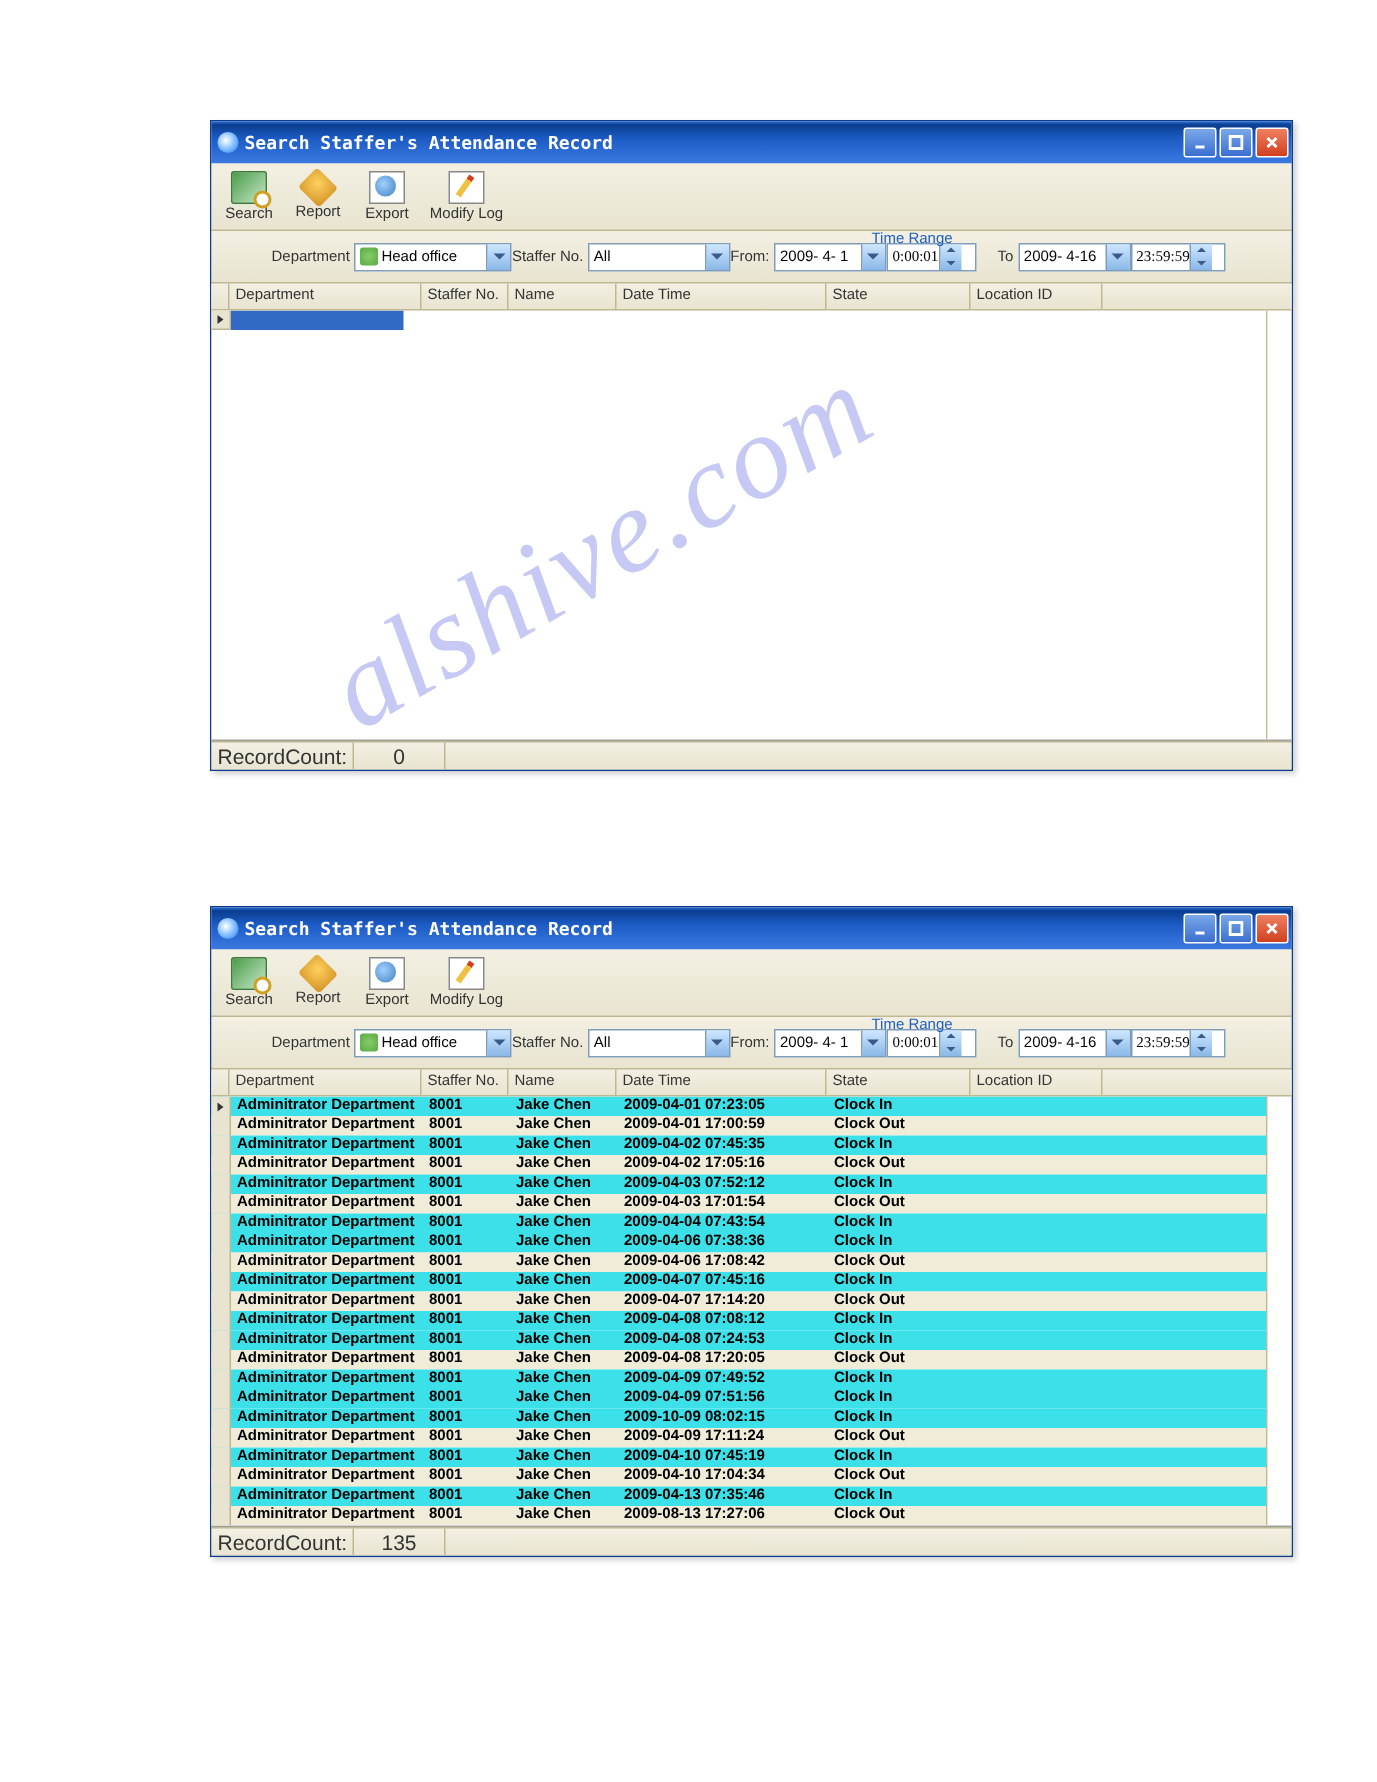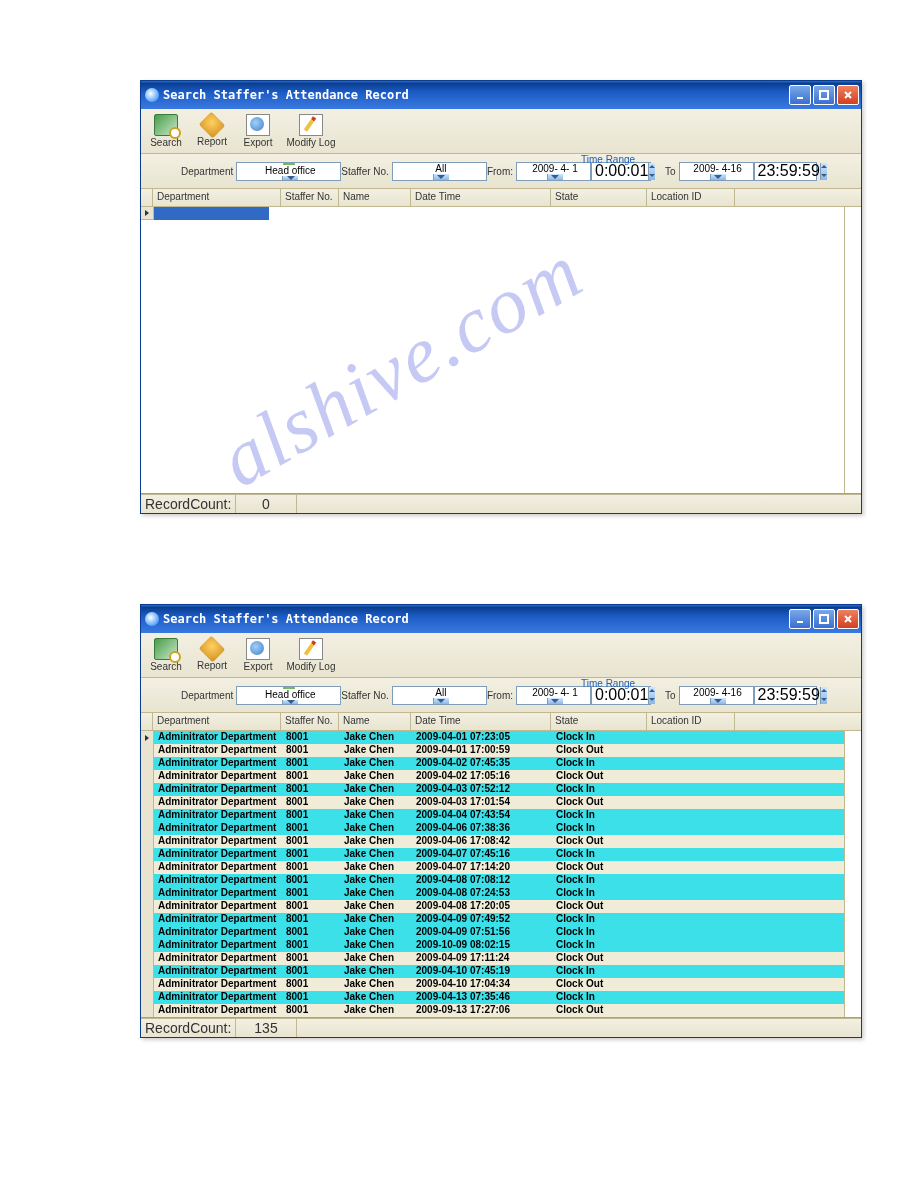--- a/index.html
+++ b/index.html
@@ -112,21 +112,20 @@
 }
 .filterbar .lbl { font-size: 10px; color: #333; margin-right: 3px; }
 .combo {
   display: inline-flex;
   align-items: center;
   border: 1px solid #7f9db9;
   background: #fff;
   height: 17px;
   padding: 0 0 0 3px;
   font-size: 10px;
-  flex-direction: column;
 }
 .combo .cicon { width: 12px; height: 12px; margin-right: 2px; background: radial-gradient(#8c6, #5a4); border-radius: 2px; }
 .combo .ctext { flex: 1; }
 .combo .cdrop {
   width: 15px;
   height: 17px;
   background: linear-gradient(to bottom, #cde6ff, #8ab8e8);
   border-left: 1px solid #7f9db9;
   display: flex;
   align-items: center;
@@ -138,22 +137,23 @@
   border-right: 4px solid transparent;
   border-top: 4px solid #3a5a8a;
 }
 .spinner {
   display: inline-flex;
   align-items: center;
   border: 1px solid #7f9db9;
   background: #fff;
   height: 17px;
   padding: 0 0 0 3px;
-  font-size: 16px;
+  font-size: 10px;
   margin-right: 14px;
+  font-family: Liberation Serif, serif;
 }
 .spinner .cup {
   width: 14px;
   height: 17px;
   background: linear-gradient(to bottom, #cde6ff, #8ab8e8);
   border-left: 1px solid #7f9db9;
   display: flex;
   flex-direction: column;
   align-items: center;
   justify-content: space-around;
@@ -699,21 +699,21 @@
             <div class="gc col-name">Jake Chen</div>
             <div class="gc col-dt">2009-04-13 07:35:46</div>
             <div class="gc col-state">Clock In</div>
             <div class="gc col-loc"></div>
           </div>
           <div class="grid-row beige">
             <div class="rowmark"></div>
             <div class="gc col-dept">Adminitrator Department</div>
             <div class="gc col-staff">8001</div>
             <div class="gc col-name">Jake Chen</div>
-            <div class="gc col-dt">2009-09-13 17:27:06</div>
+            <div class="gc col-dt">2009-08-13 17:27:06</div>
             <div class="gc col-state">Clock Out</div>
             <div class="gc col-loc"></div>
           </div>
           <div class="vscroll">
           <div class="vsbtn up"></div>
           <div class="track"></div>
           <div class="vsbtn dn"></div>
         </div>
       </div>
     </div>

